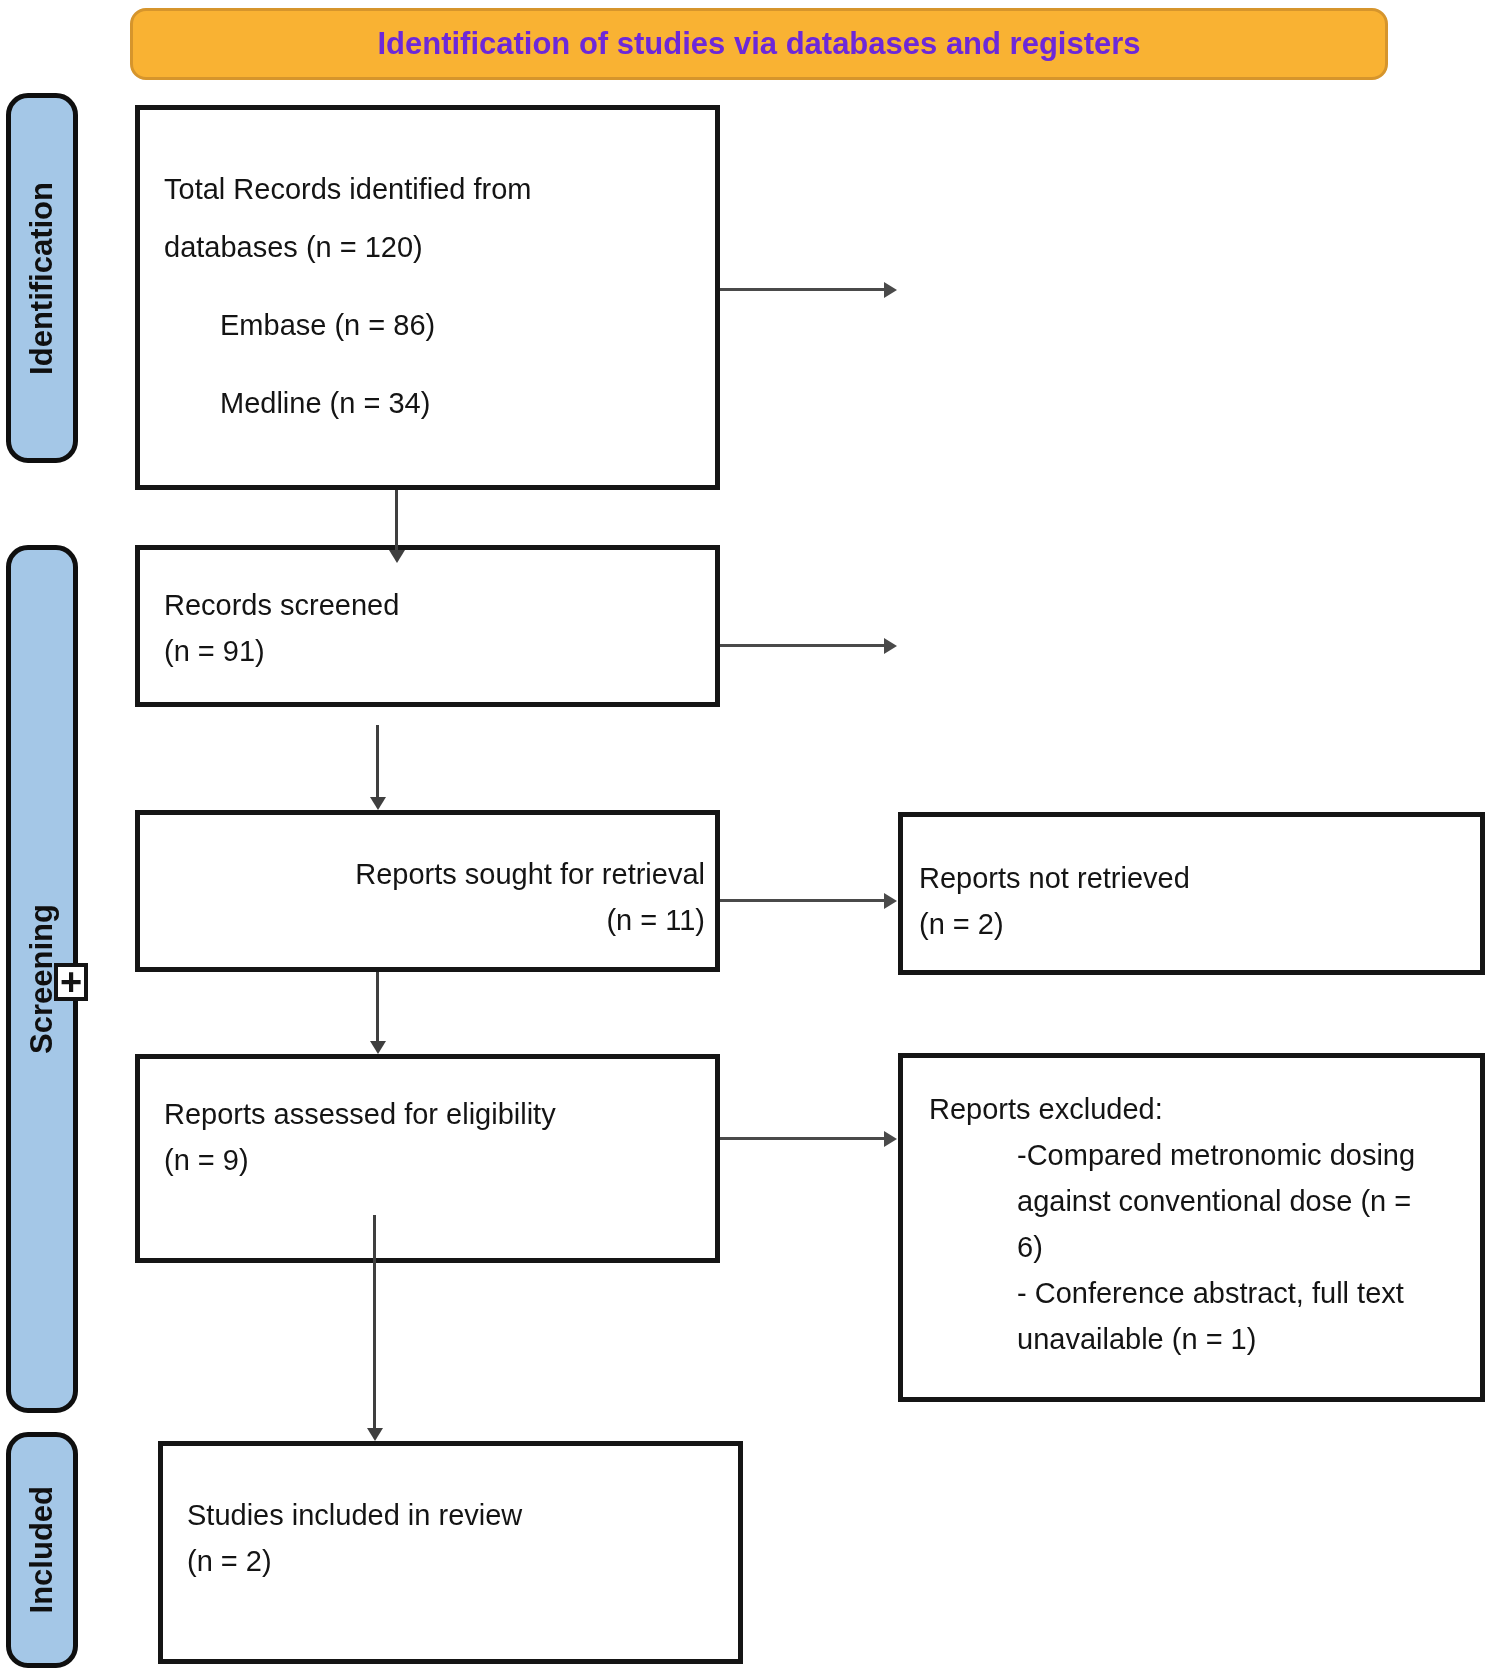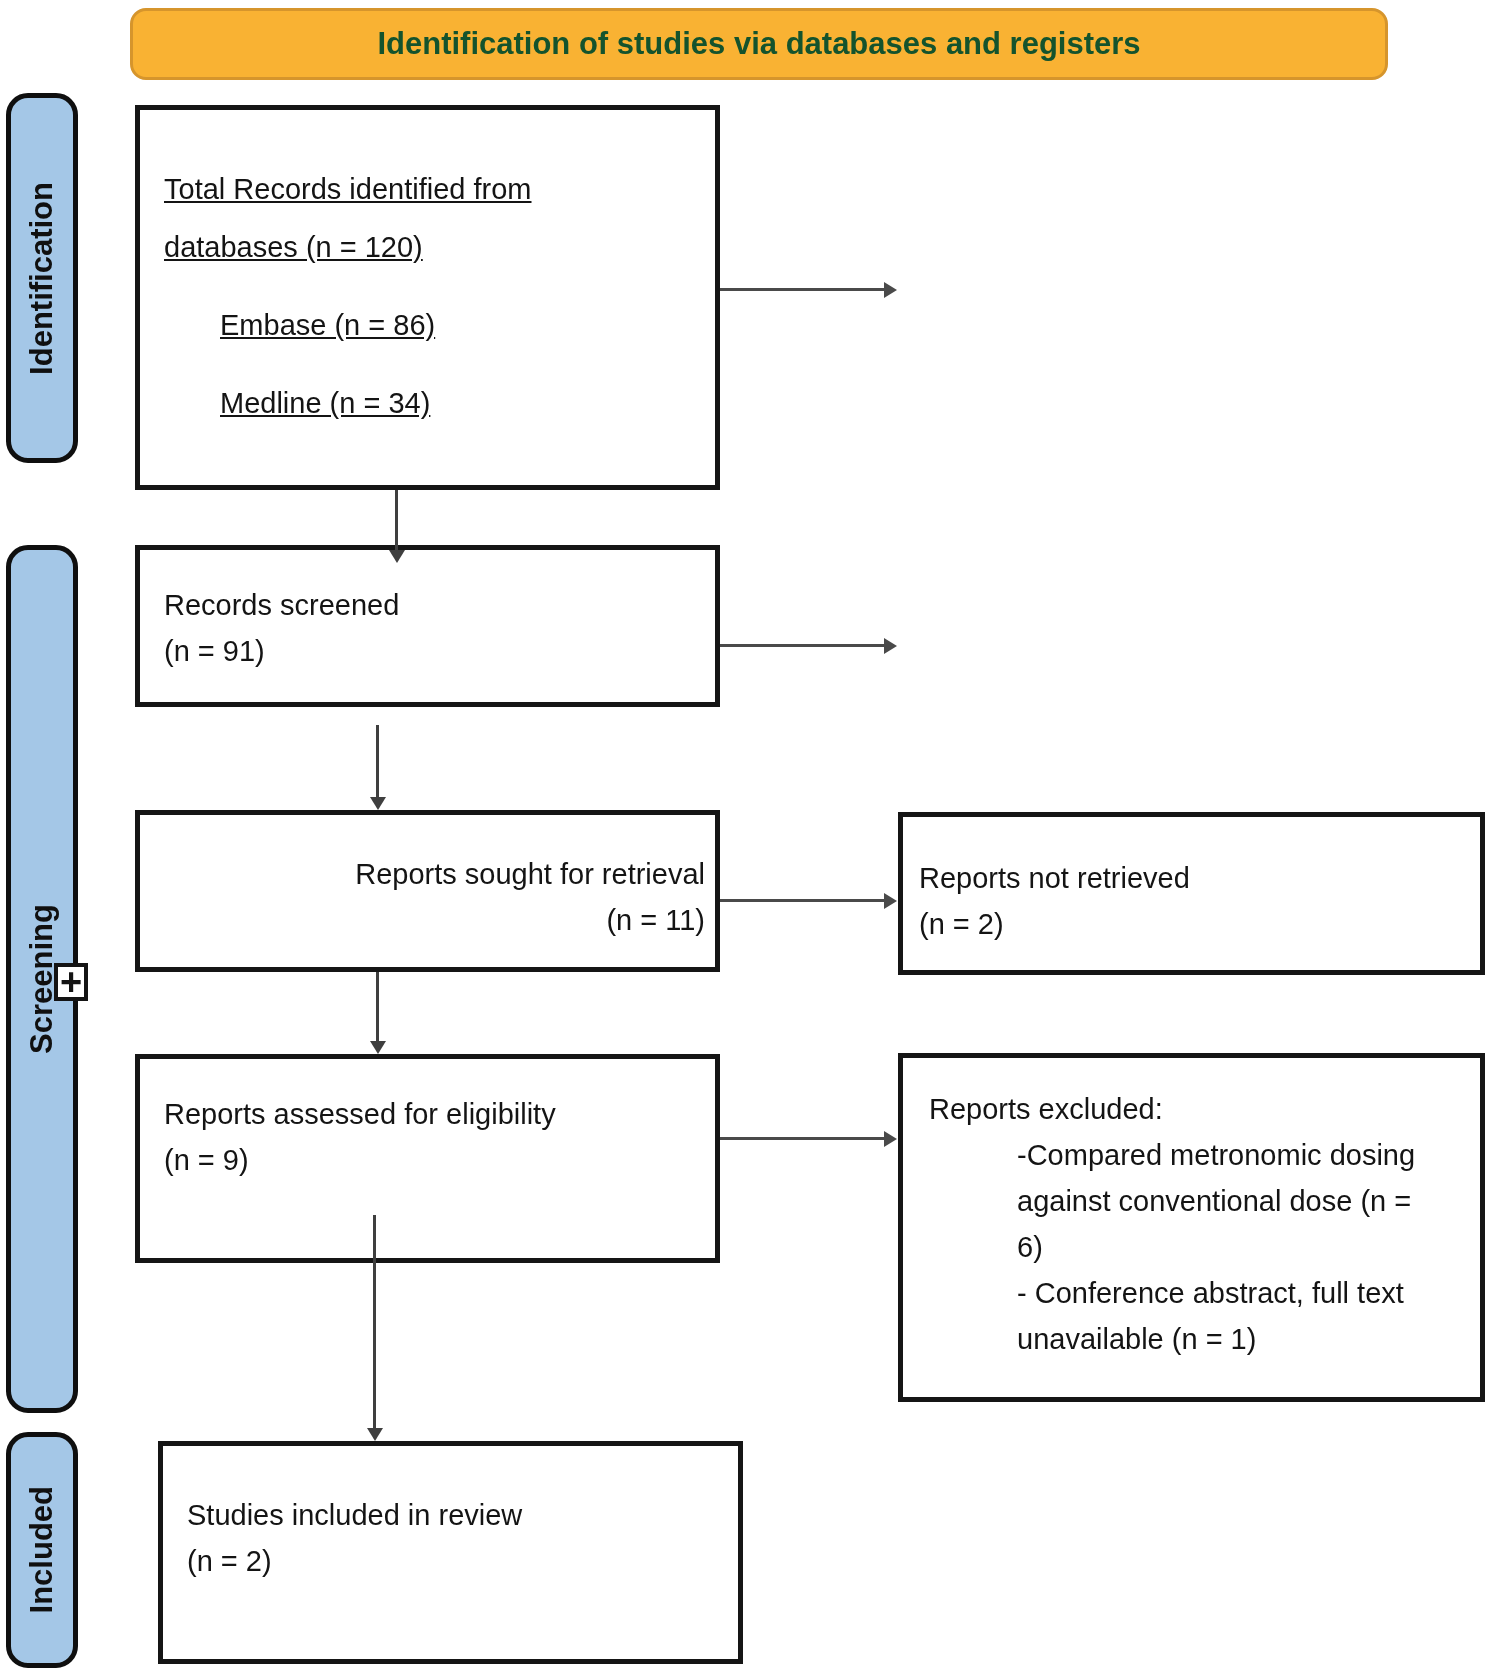--- a/index.html
+++ b/index.html
@@ -6,21 +6,21 @@
   .canvas{
     position:relative;width:1500px;height:1676px;background:#ffffff;overflow:hidden;
     font-family:"Liberation Sans", sans-serif;color:#141414;
   }
   
   .banner{
     position:absolute;left:130px;top:8px;width:1258px;height:72px;
     background:#F9B233;border:3px solid #D6952C;border-radius:16px;
     display:flex;align-items:center;justify-content:center;box-sizing:border-box;
   }
-  .banner span{font-size:31px;font-weight:bold;color:#14532d;white-space:nowrap;}
+  .banner span{font-size:31px;font-weight:bold;color:#6d28d9;white-space:nowrap;}
   
   .stage{
     position:absolute;left:6px;width:72px;
     background:#A4C7E7;border:5px solid #0f0f0f;border-radius:22px;
     display:flex;align-items:center;justify-content:center;box-sizing:border-box;
   }
   .stage-label{
     writing-mode:vertical-rl;transform:rotate(180deg);
     font-size:31px;font-weight:bold;color:#101010;white-space:nowrap;
   }
@@ -28,21 +28,21 @@
   .stage-screening{top:545px;height:868px;}
   .stage-included{top:1432px;height:236px;}
   
   .box{
     position:absolute;background:#ffffff;border:5px solid #151515;
     box-sizing:border-box;font-size:29px;line-height:46px;color:#141414;
   }
   .box .line{white-space:nowrap;}
   .col-left{left:135px;width:585px;}
   .col-right{left:898px;width:587px;}
-  .box-identified{top:105px;height:385px;padding:50px 28px 0 24px;line-height:58px;text-decoration:underline;}
+  .box-identified{top:105px;height:385px;padding:50px 28px 0 24px;line-height:58px;}
   .box-identified .src{margin-top:20px;padding-left:56px;}
   .box-removed{top:112px;height:383px;padding:78px 10px 0 26px;}
   .box-removed .gap{height:38px;}
   .box-screened{top:545px;height:162px;padding:32px 10px 0 24px;}
   .box-irrelevant{top:562px;height:166px;padding:42px 10px 0 26px;}
   .box-sought{top:810px;height:162px;padding:36px 10px 0 24px;text-align:right;}
   .box-notretrieved{top:812px;height:163px;padding:38px 10px 0 16px;}
   .box-assessed{top:1054px;height:209px;padding:32px 10px 15px 24px;}
   .box-excluded{top:1053px;height:349px;padding:28px 10px 0 26px;}
   .box-excluded .bullets{padding-left:88px;}

